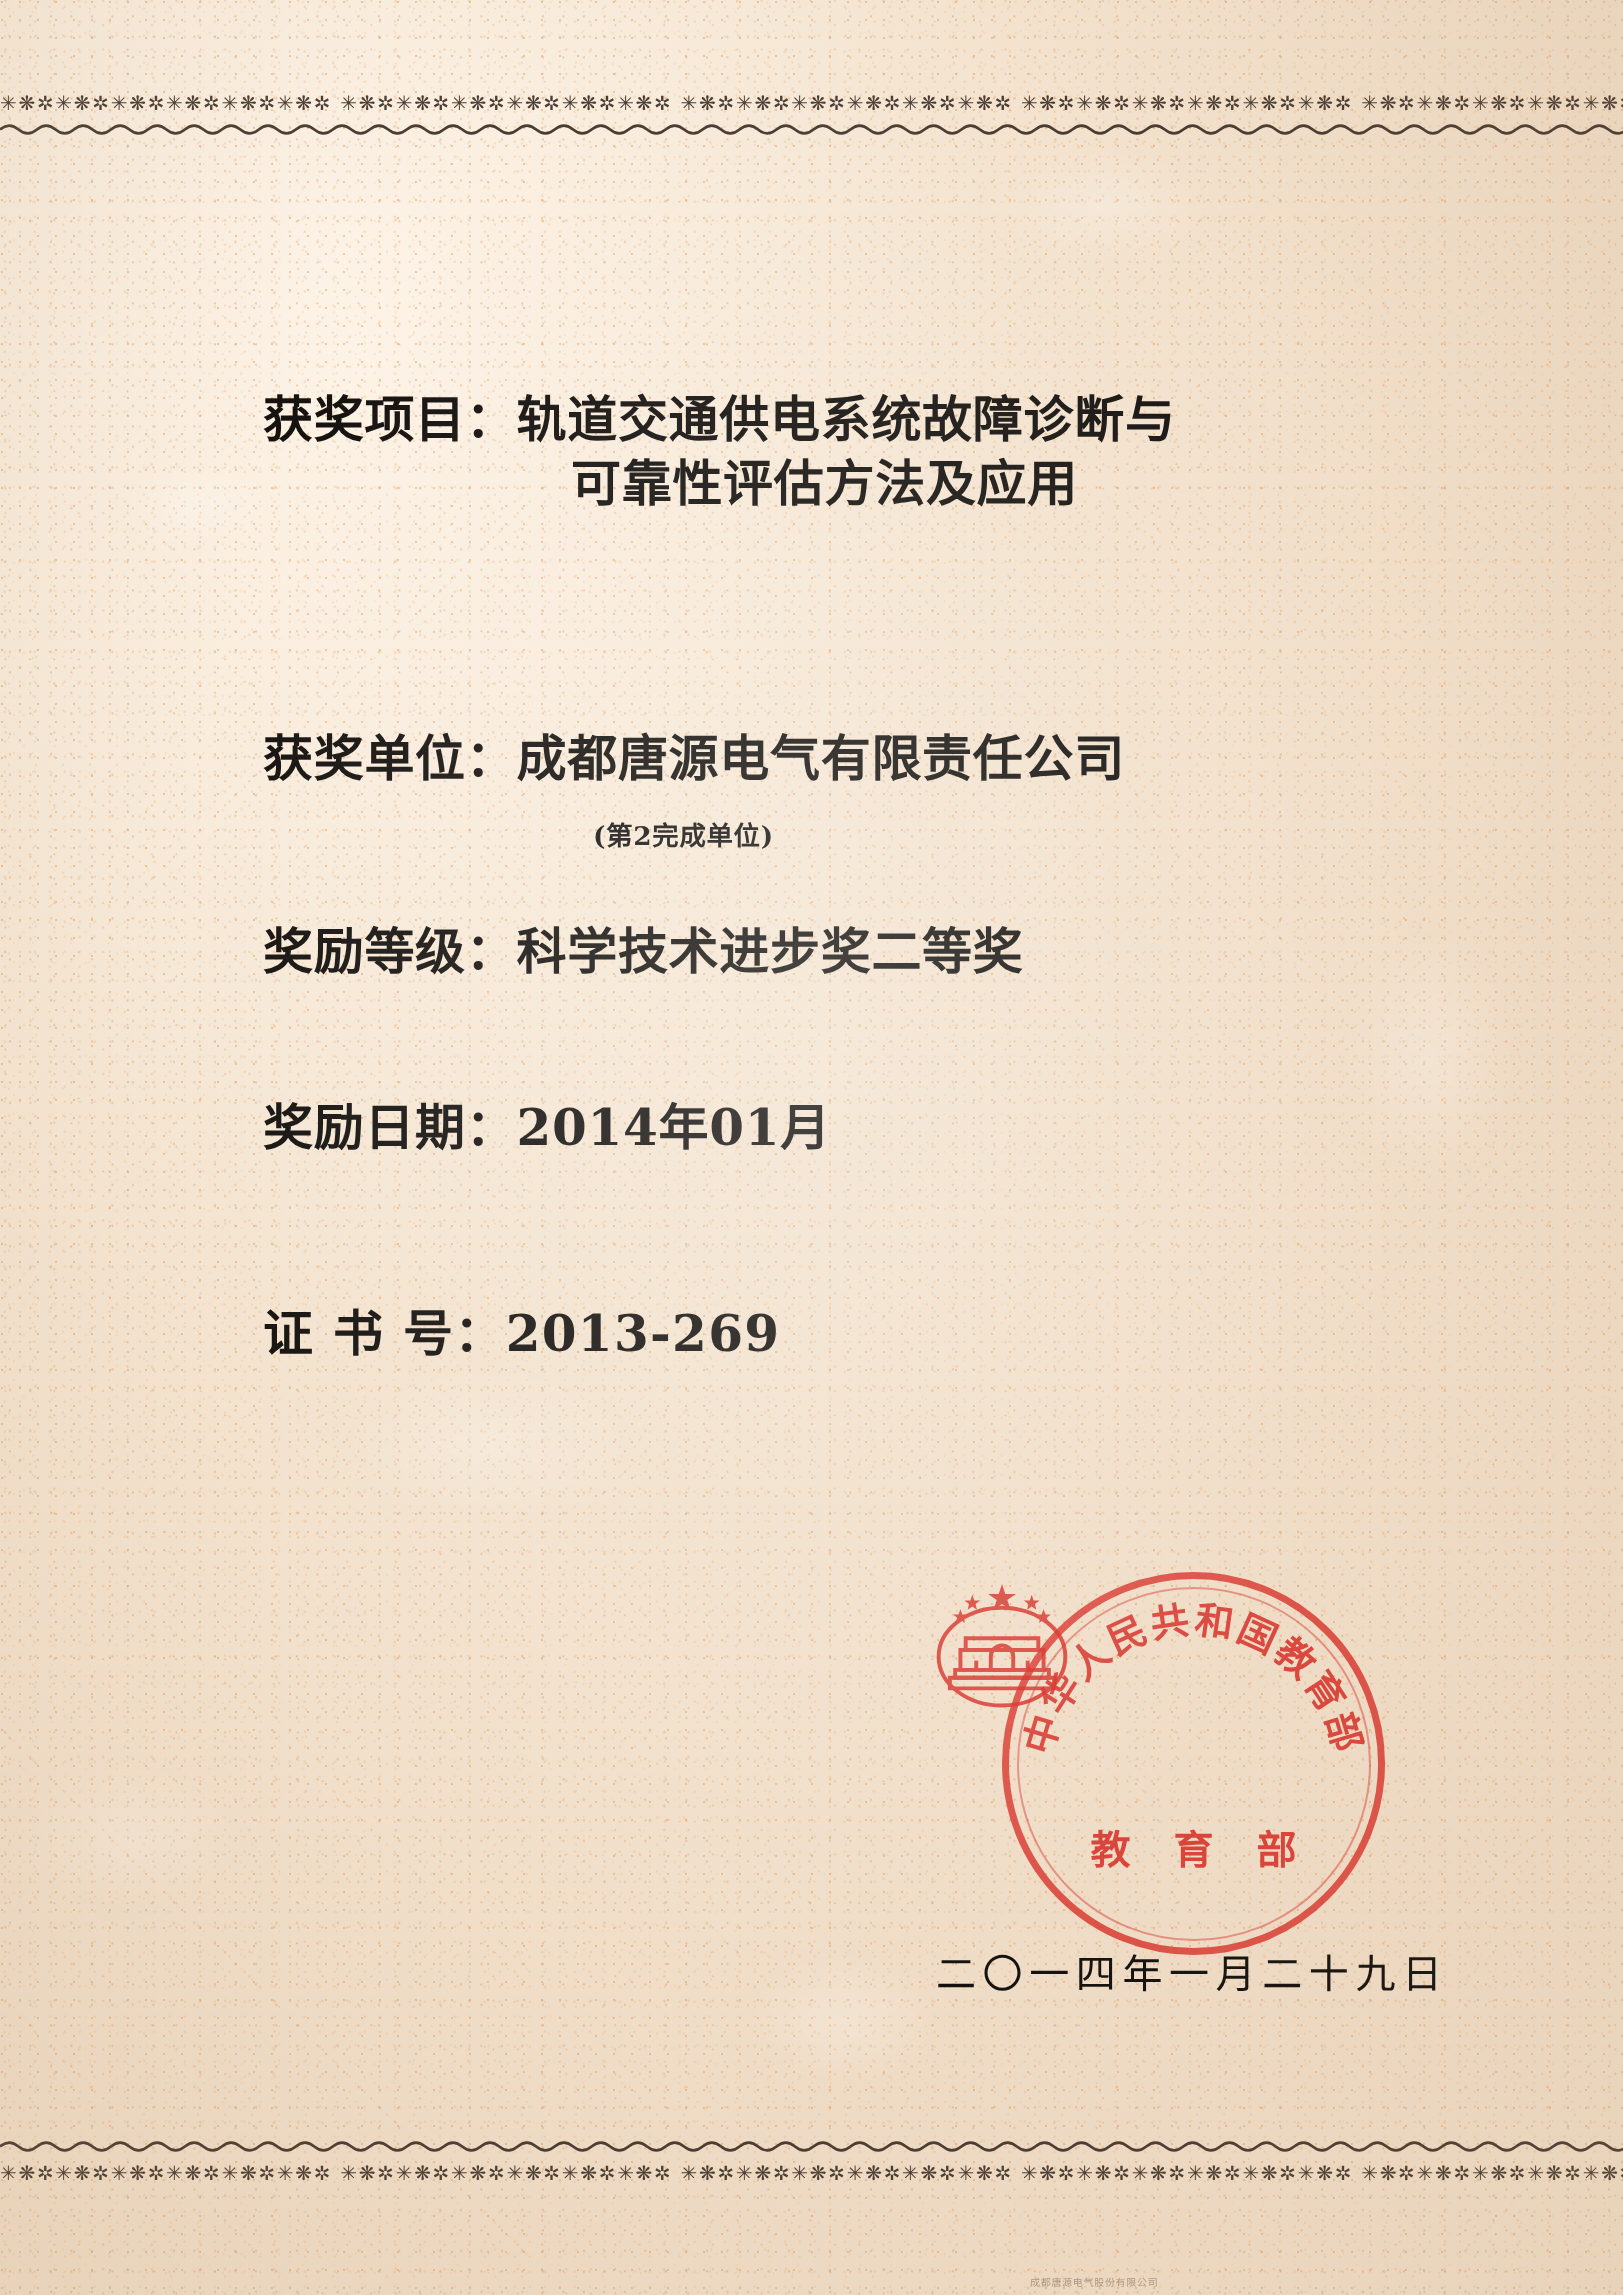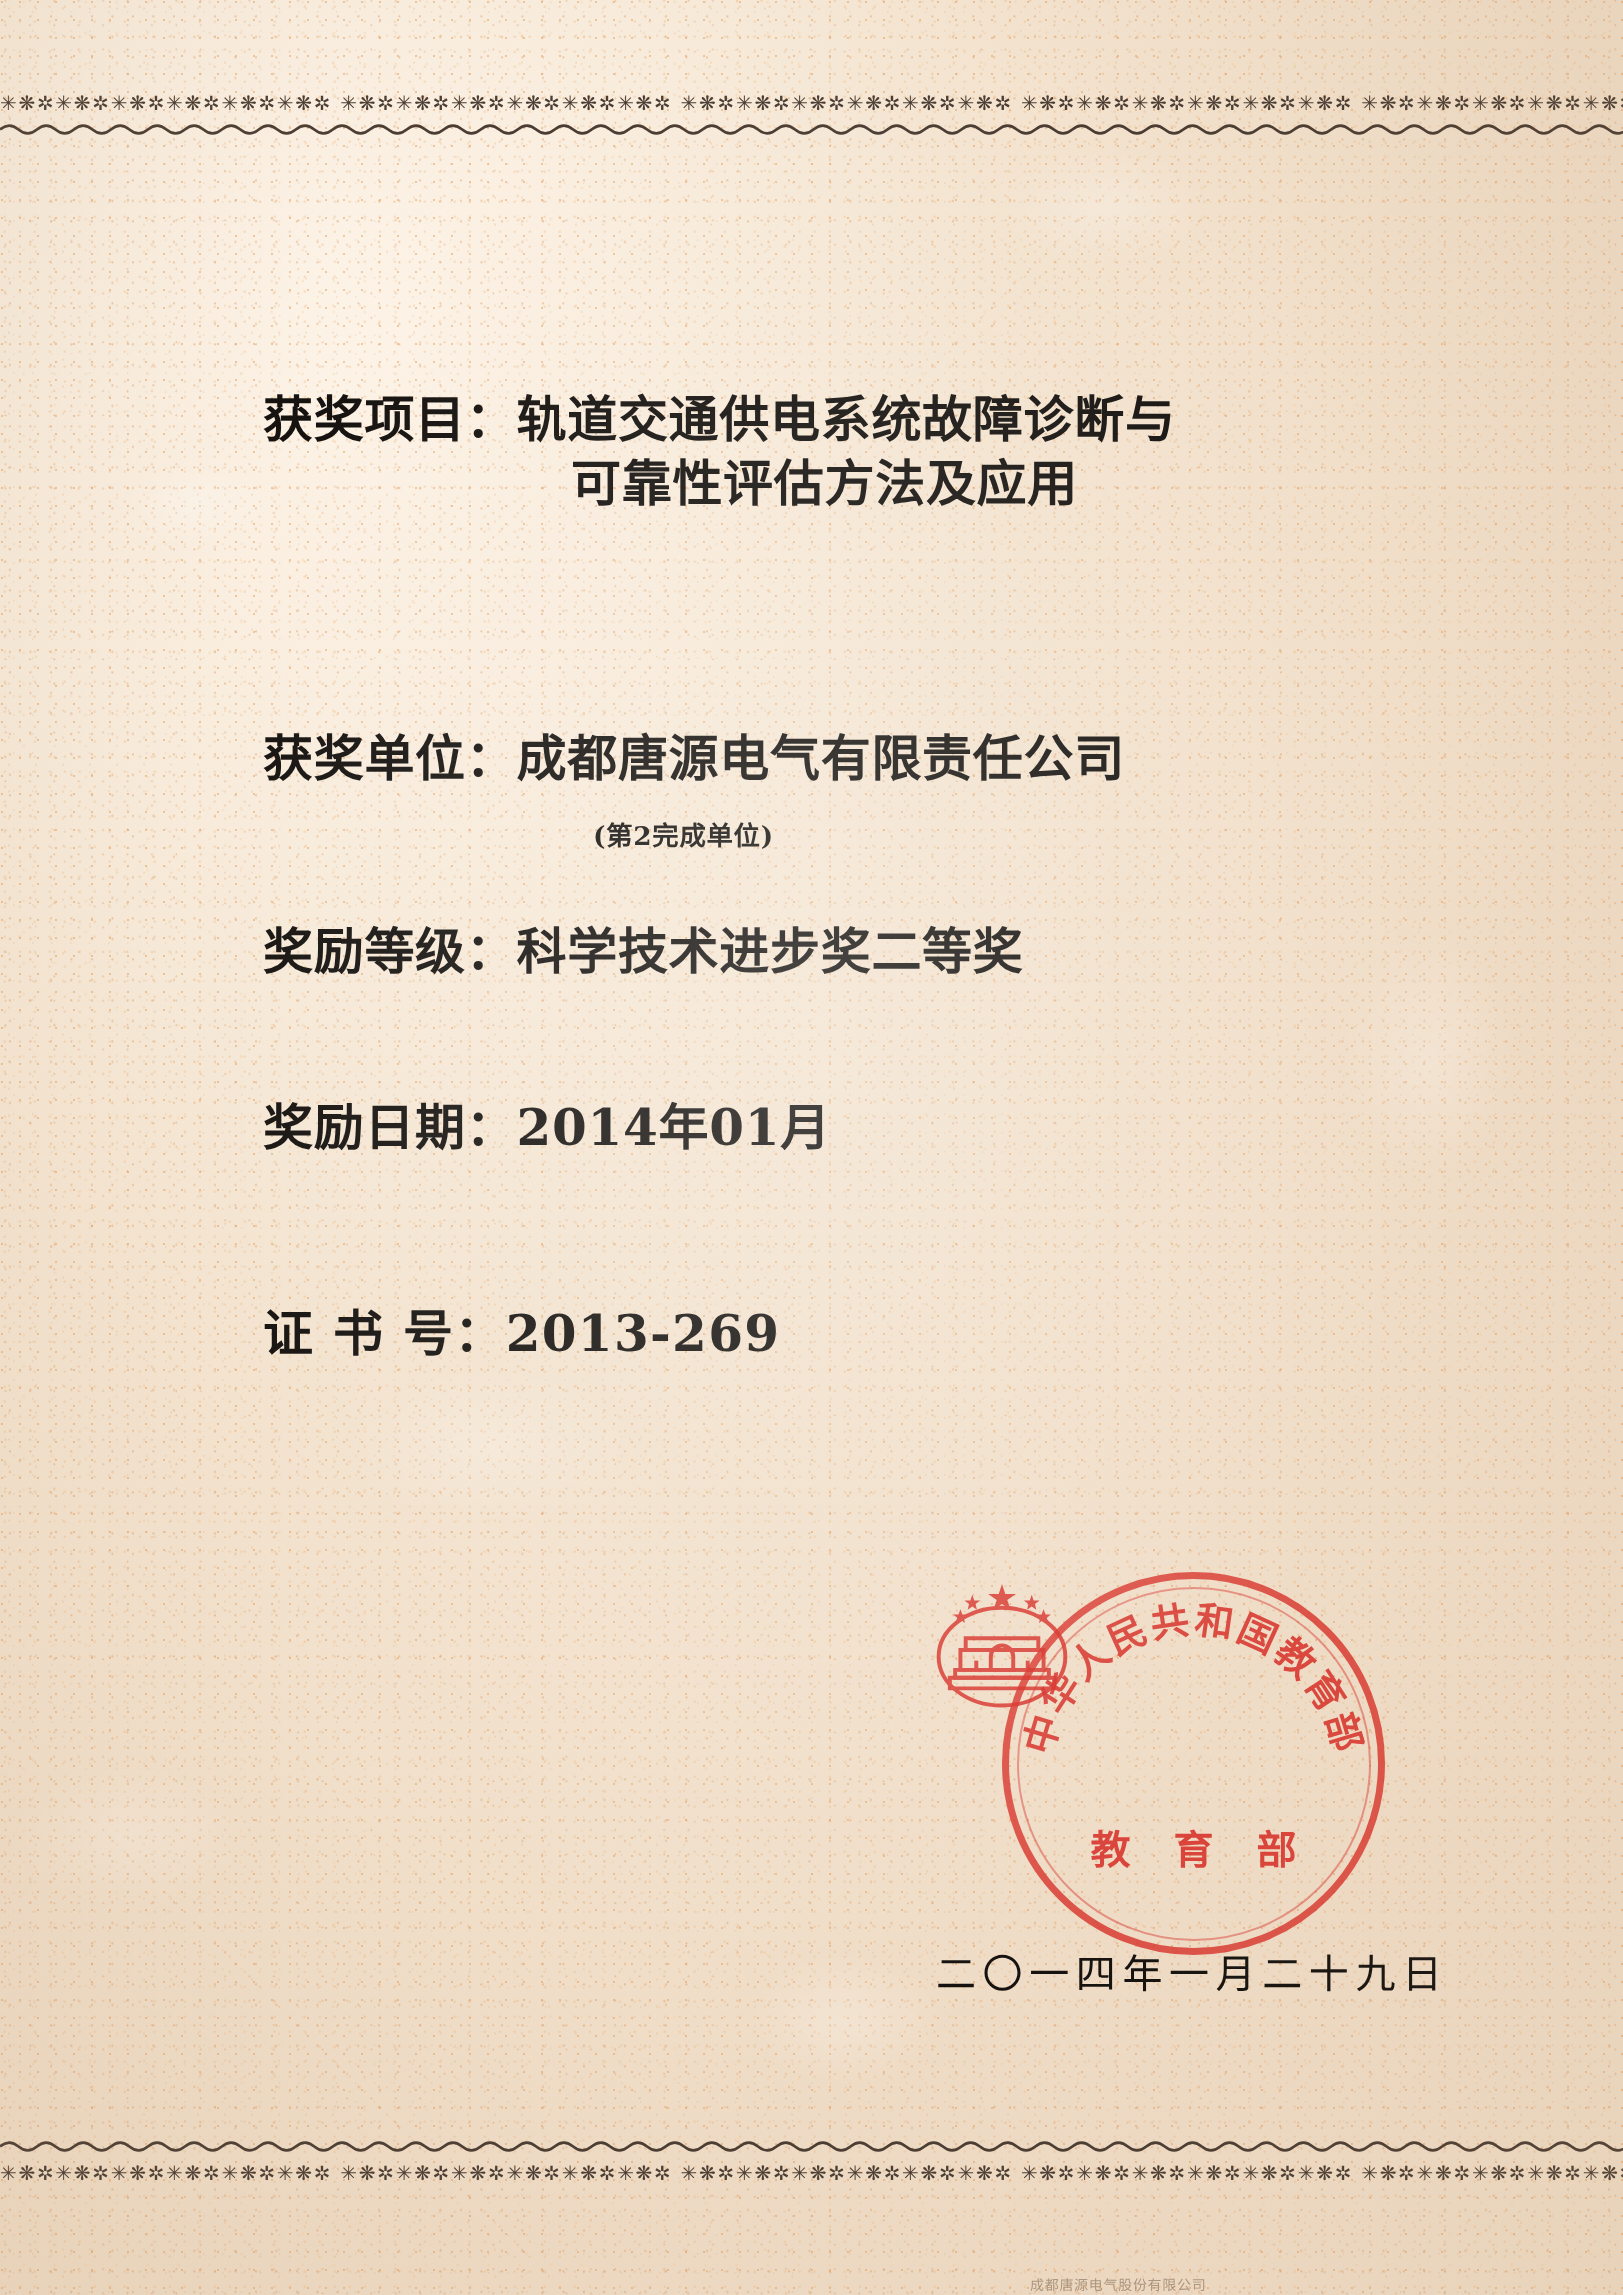--- a/index.html
+++ b/index.html
@@ -212,21 +212,21 @@
     color: #15120f;
     letter-spacing: 6.6px;
     white-space: nowrap;
     font-weight: 500;
   }
 
   .watermark {
     position: absolute;
     left: 1030px;
     top: 2274px;
-    font-size: 14px;
+    font-size: 10px;
     color: rgba(120,95,72,0.55);
     font-family: "DejaVu Sans", sans-serif;
     letter-spacing: 0.7px;
     white-space: nowrap;
   }
 </style>
 </head>
 <body>
 
 <div class="page">

